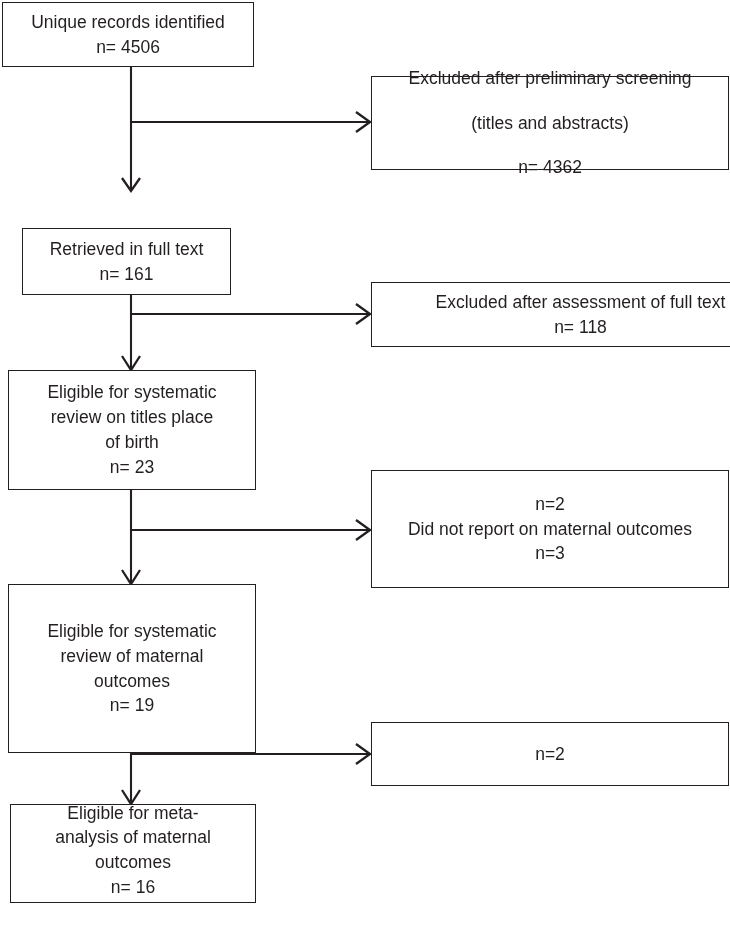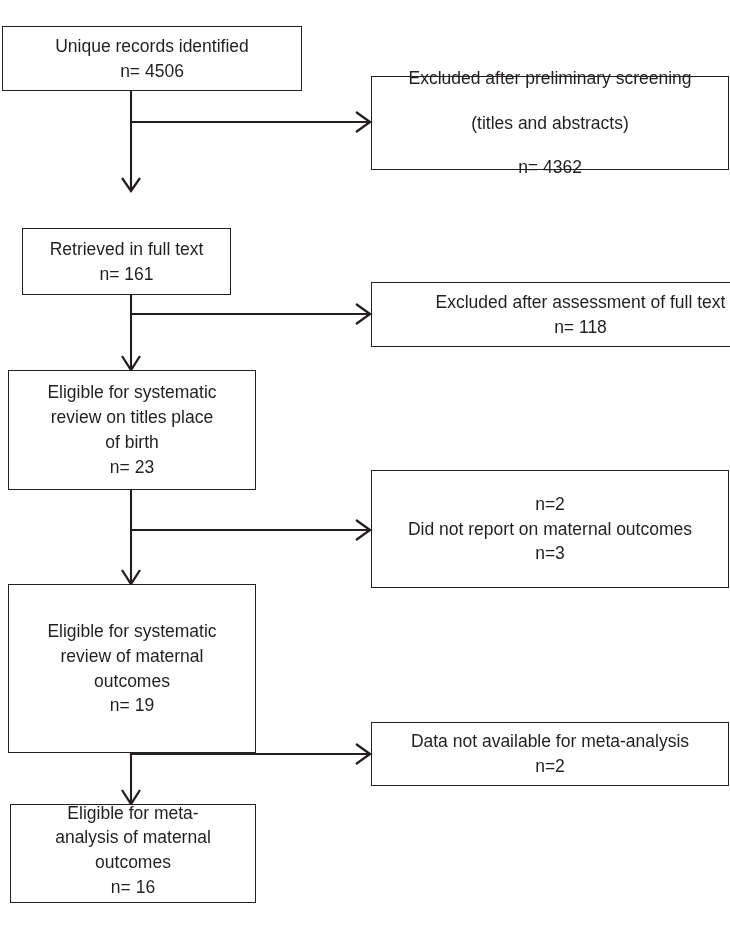--- a/index.html
+++ b/index.html
@@ -81,21 +81,21 @@
     <path class="head" d="M 122 570 L 131 584 L 140 570"></path>
     <line x1="131" y1="530" x2="369" y2="530"></line>
     <path class="head" d="M 356 520 L 370 530 L 356 540"></path>
 
     <line x1="131" y1="753" x2="131" y2="803"></line>
     <path class="head" d="M 122 790 L 131 804 L 140 790"></path>
     <line x1="131" y1="754" x2="369" y2="754"></line>
     <path class="head" d="M 356 744 L 370 754 L 356 764"></path>
   </svg>
 
-  <div class="flow-box" style="left:2px; top:2px; width:300px; height:65px;margin-top:24px;">
+  <div class="flow-box" style="left:2px; top:2px; width:252px; height:65px;">
     <span class="line">Unique records identified</span>
     <span class="line">n= 4506</span>
   </div>
 
   <div class="flow-box" style="left:22px; top:192px; width:209px; height:67px;margin-top:36px;">
     <span class="line">Retrieved in full text</span>
     <span class="line">n= 161</span>
   </div>
 
   <div class="flow-box" style="left:8px; top:370px; width:248px; height:120px;">
@@ -130,17 +130,16 @@
     <span class="line">n= 118</span>
   </div>
 
   <div class="flow-box" style="left:371px; top:470px; width:358px; height:118px;">
     <span class="line">n=2</span>
     <span class="line">Did not report on maternal outcomes</span>
     <span class="line">n=3</span>
   </div>
 
   <div class="flow-box" style="left:371px; top:722px; width:358px; height:64px;">
-    <span class="line">Data not available for meta-analysis</span>
     <span class="line">n=2</span>
   </div>
 
 </div>
 
 </body></html>

